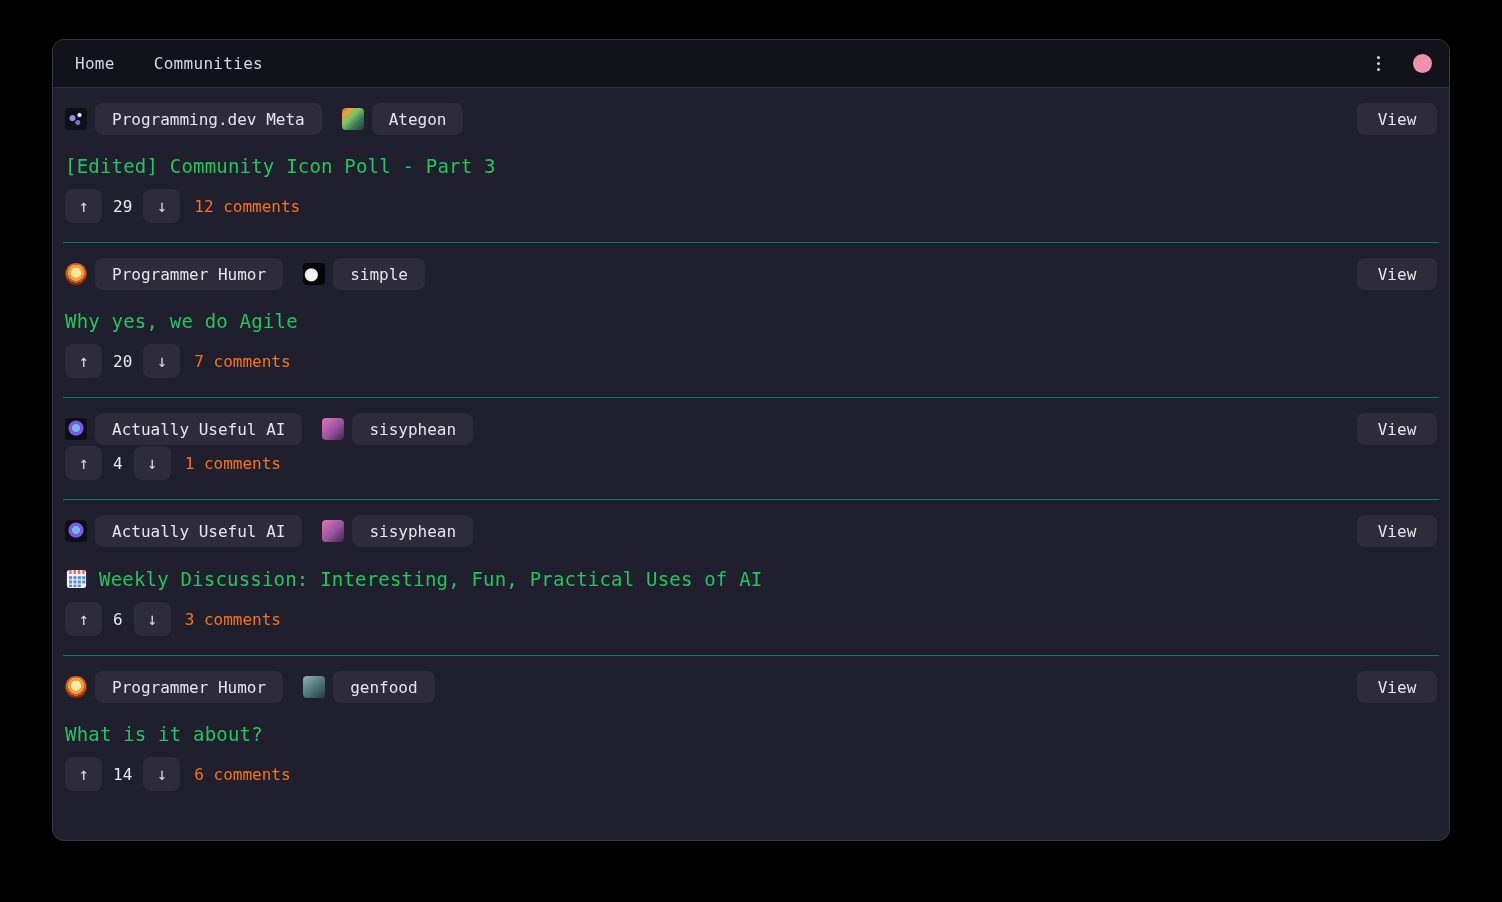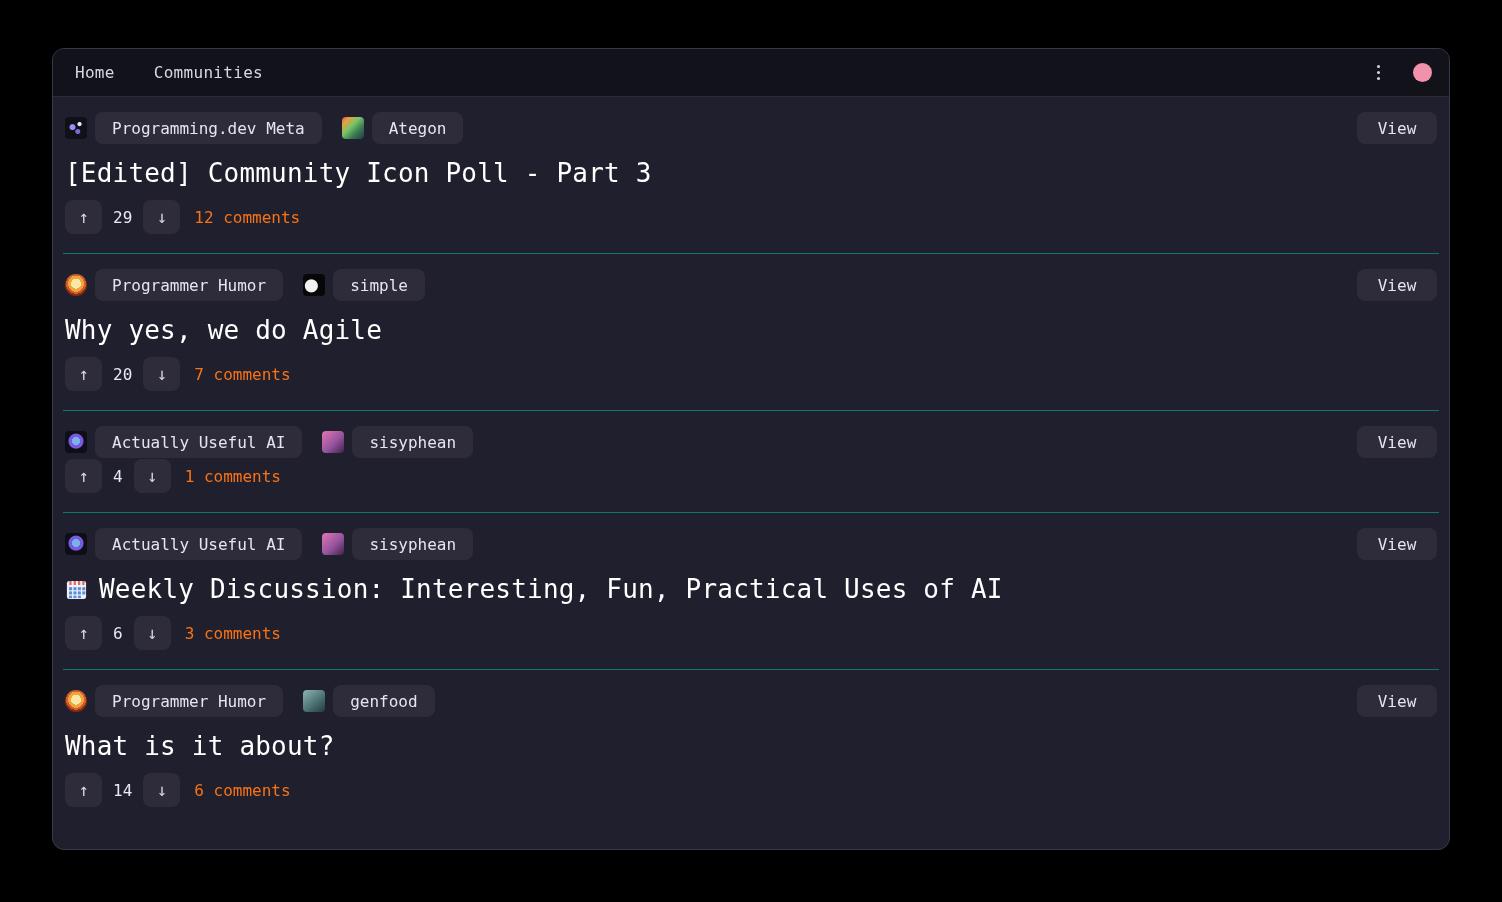--- a/index.html
+++ b/index.html
@@ -1,19 +1,19 @@
 <!DOCTYPE html>
 <html><head>
 <meta charset="utf-8">
 <style>
   html,body{margin:0;padding:0;width:1502px;height:902px;background:#000;overflow:hidden;
     font-family:"DejaVu Sans Mono","Liberation Mono",monospace;}
   *{box-sizing:border-box;}
 
-  .window{position:absolute;left:52px;top:48px;width:1398px;height:802px;
+  .window{position:absolute;left:52px;top:39px;width:1398px;height:802px;
     background:#201f2d;border:1px solid #39384a;border-radius:12px;overflow:hidden;}
 
   
   .header{height:48px;background:#12121b;display:flex;align-items:center;position:relative;
     padding:0 17px 0 22px;border-bottom:1px solid #2c2b3a;}
   .nav-link{background:none;border:none;font:inherit;font-size:16px;color:#d9d8e2;
     margin-right:39px;padding:0;cursor:pointer;letter-spacing:.3px;}
   .app-title{position:absolute;left:0;right:0;text-align:center;font-weight:bold;
     font-size:16px;color:#f2f1f7;pointer-events:none;letter-spacing:.3px;}
   .header-right{margin-left:auto;display:flex;align-items:center;gap:27px;z-index:1;}
@@ -29,21 +29,21 @@
   .post + .post{border-top:1px solid #0f766e;}
 
   .post-head{display:flex;align-items:center;height:34px;}
   .avatar{width:22px;height:22px;border-radius:4px;flex:none;}
   .user-av{margin-left:20px;}
   .chip{height:32px;display:inline-flex;align-items:center;padding:0 17px;
     background:#2e2c3b;border:none;border-radius:8px;color:#e6e4ee;font:inherit;
     font-size:16px;margin-left:8px;cursor:pointer;white-space:nowrap;}
   .view-btn{margin-left:auto;width:80px;justify-content:center;padding:0;}
 
-  .post-title{margin:13px 0 12px;font-size:26px;font-weight:normal;color:#ffffff;
+  .post-title{margin:19px 0 12px;font-size:19px;font-weight:normal;color:#22c55e;
     display:flex;align-items:center;gap:11px;letter-spacing:.2px;}
 
   .post-votes{display:flex;align-items:center;gap:11px;font-size:16px;color:#dedce6;}
   .vote-btn{width:37px;height:34px;background:#2e2c3b;border:none;border-radius:8px;
     color:#d6d4de;font:inherit;font-size:17px;cursor:pointer;display:inline-flex;
     align-items:center;justify-content:center;padding:0;}
   .score{color:#eae8f2;}
   .comments{margin-left:3px;color:#f97316;}
 
   

